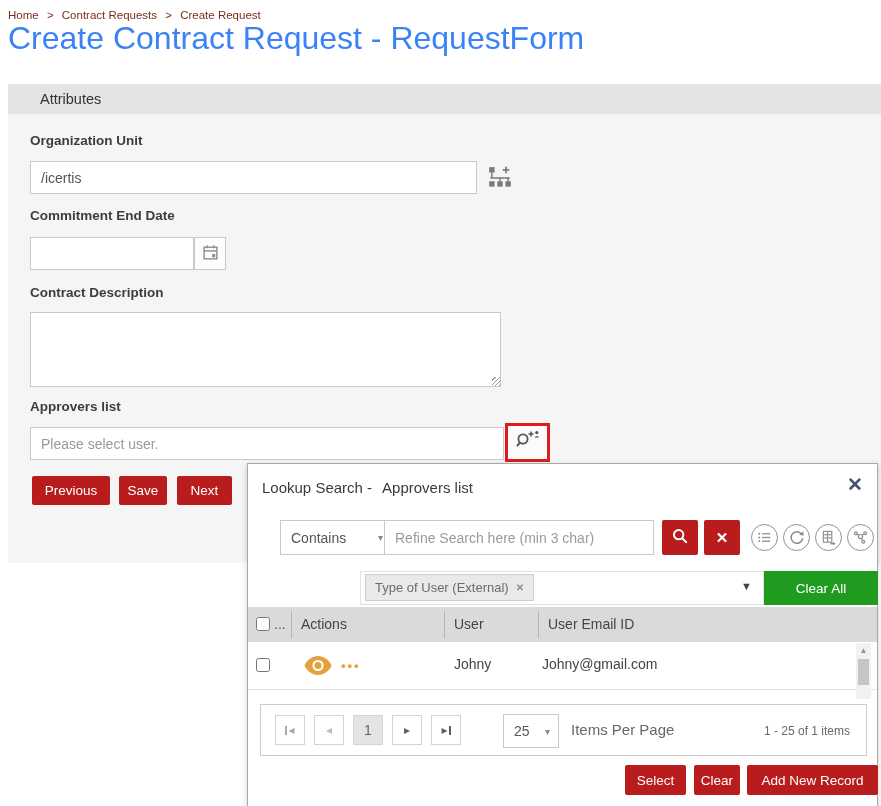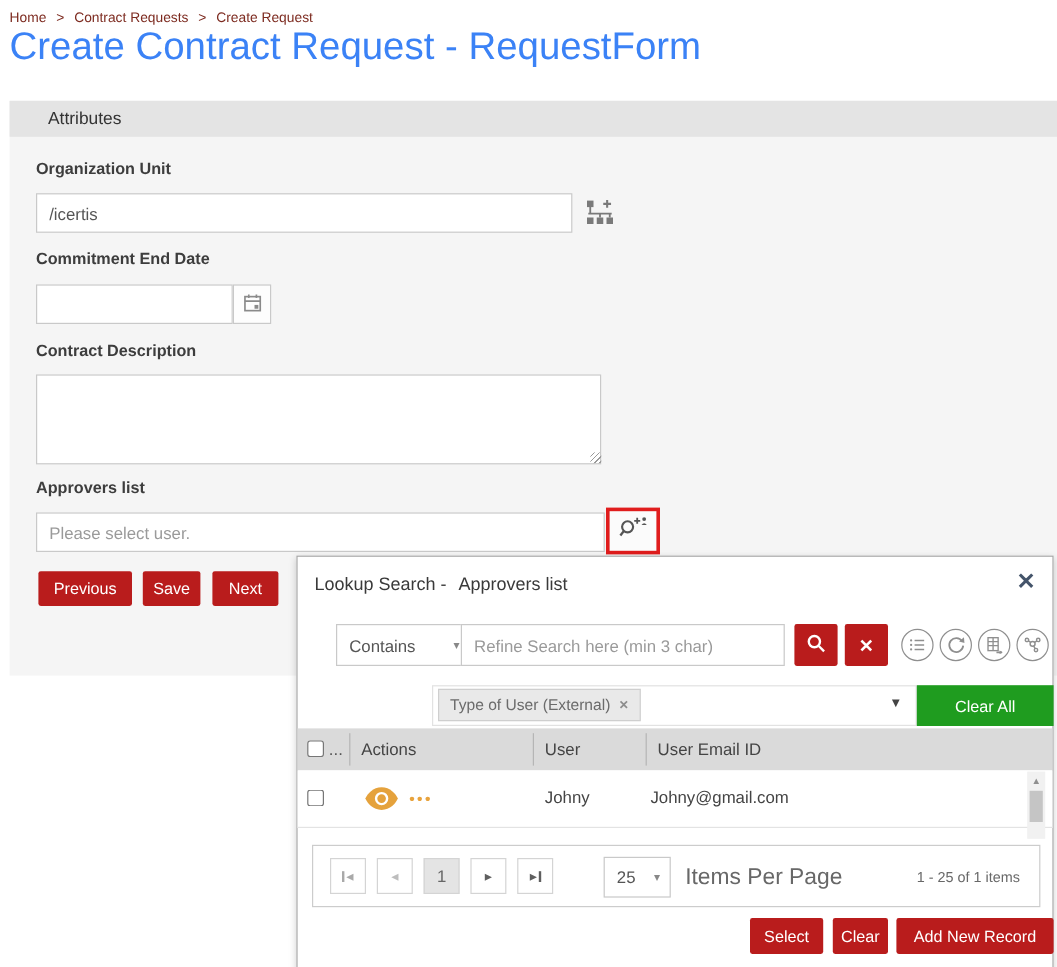--- a/index.html
+++ b/index.html
@@ -252,21 +252,21 @@
         <span>▸</span>
       </button>
       <button class="pg-btn" style="left:170px;color:#5f5f5f;">
         <span>▸</span>
           <span class="bar"></span>
       </button>
       <div class="select-box" style="left:242px;top:9px;width:56px;height:34px;">
         <span>25</span>
         <span class="caret">▾</span>
       </div>
-      <span class="abs mut" style="left:310px;top:16px;font-size:19px;">Items Per Page</span>
+      <span class="abs mut" style="left:310px;top:16px;font-size:15px;">Items Per Page</span>
       <span class="abs mut" style="right:16px;top:19px;font-size:12px;">1 - 25 of 1 items</span>
     </div>
 
     <button class="gold" style="position:absolute;left:377px;top:301px;width:61px;height:30px;">Select</button>
     <button class="gold" style="position:absolute;left:446px;top:301px;width:46px;height:30px;text-align:center;">Clear</button>
     <button class="gold" style="position:absolute;left:499px;top:301px;width:131px;height:30px;">Add New Record</button>
   </div>
 
 </div>
 

